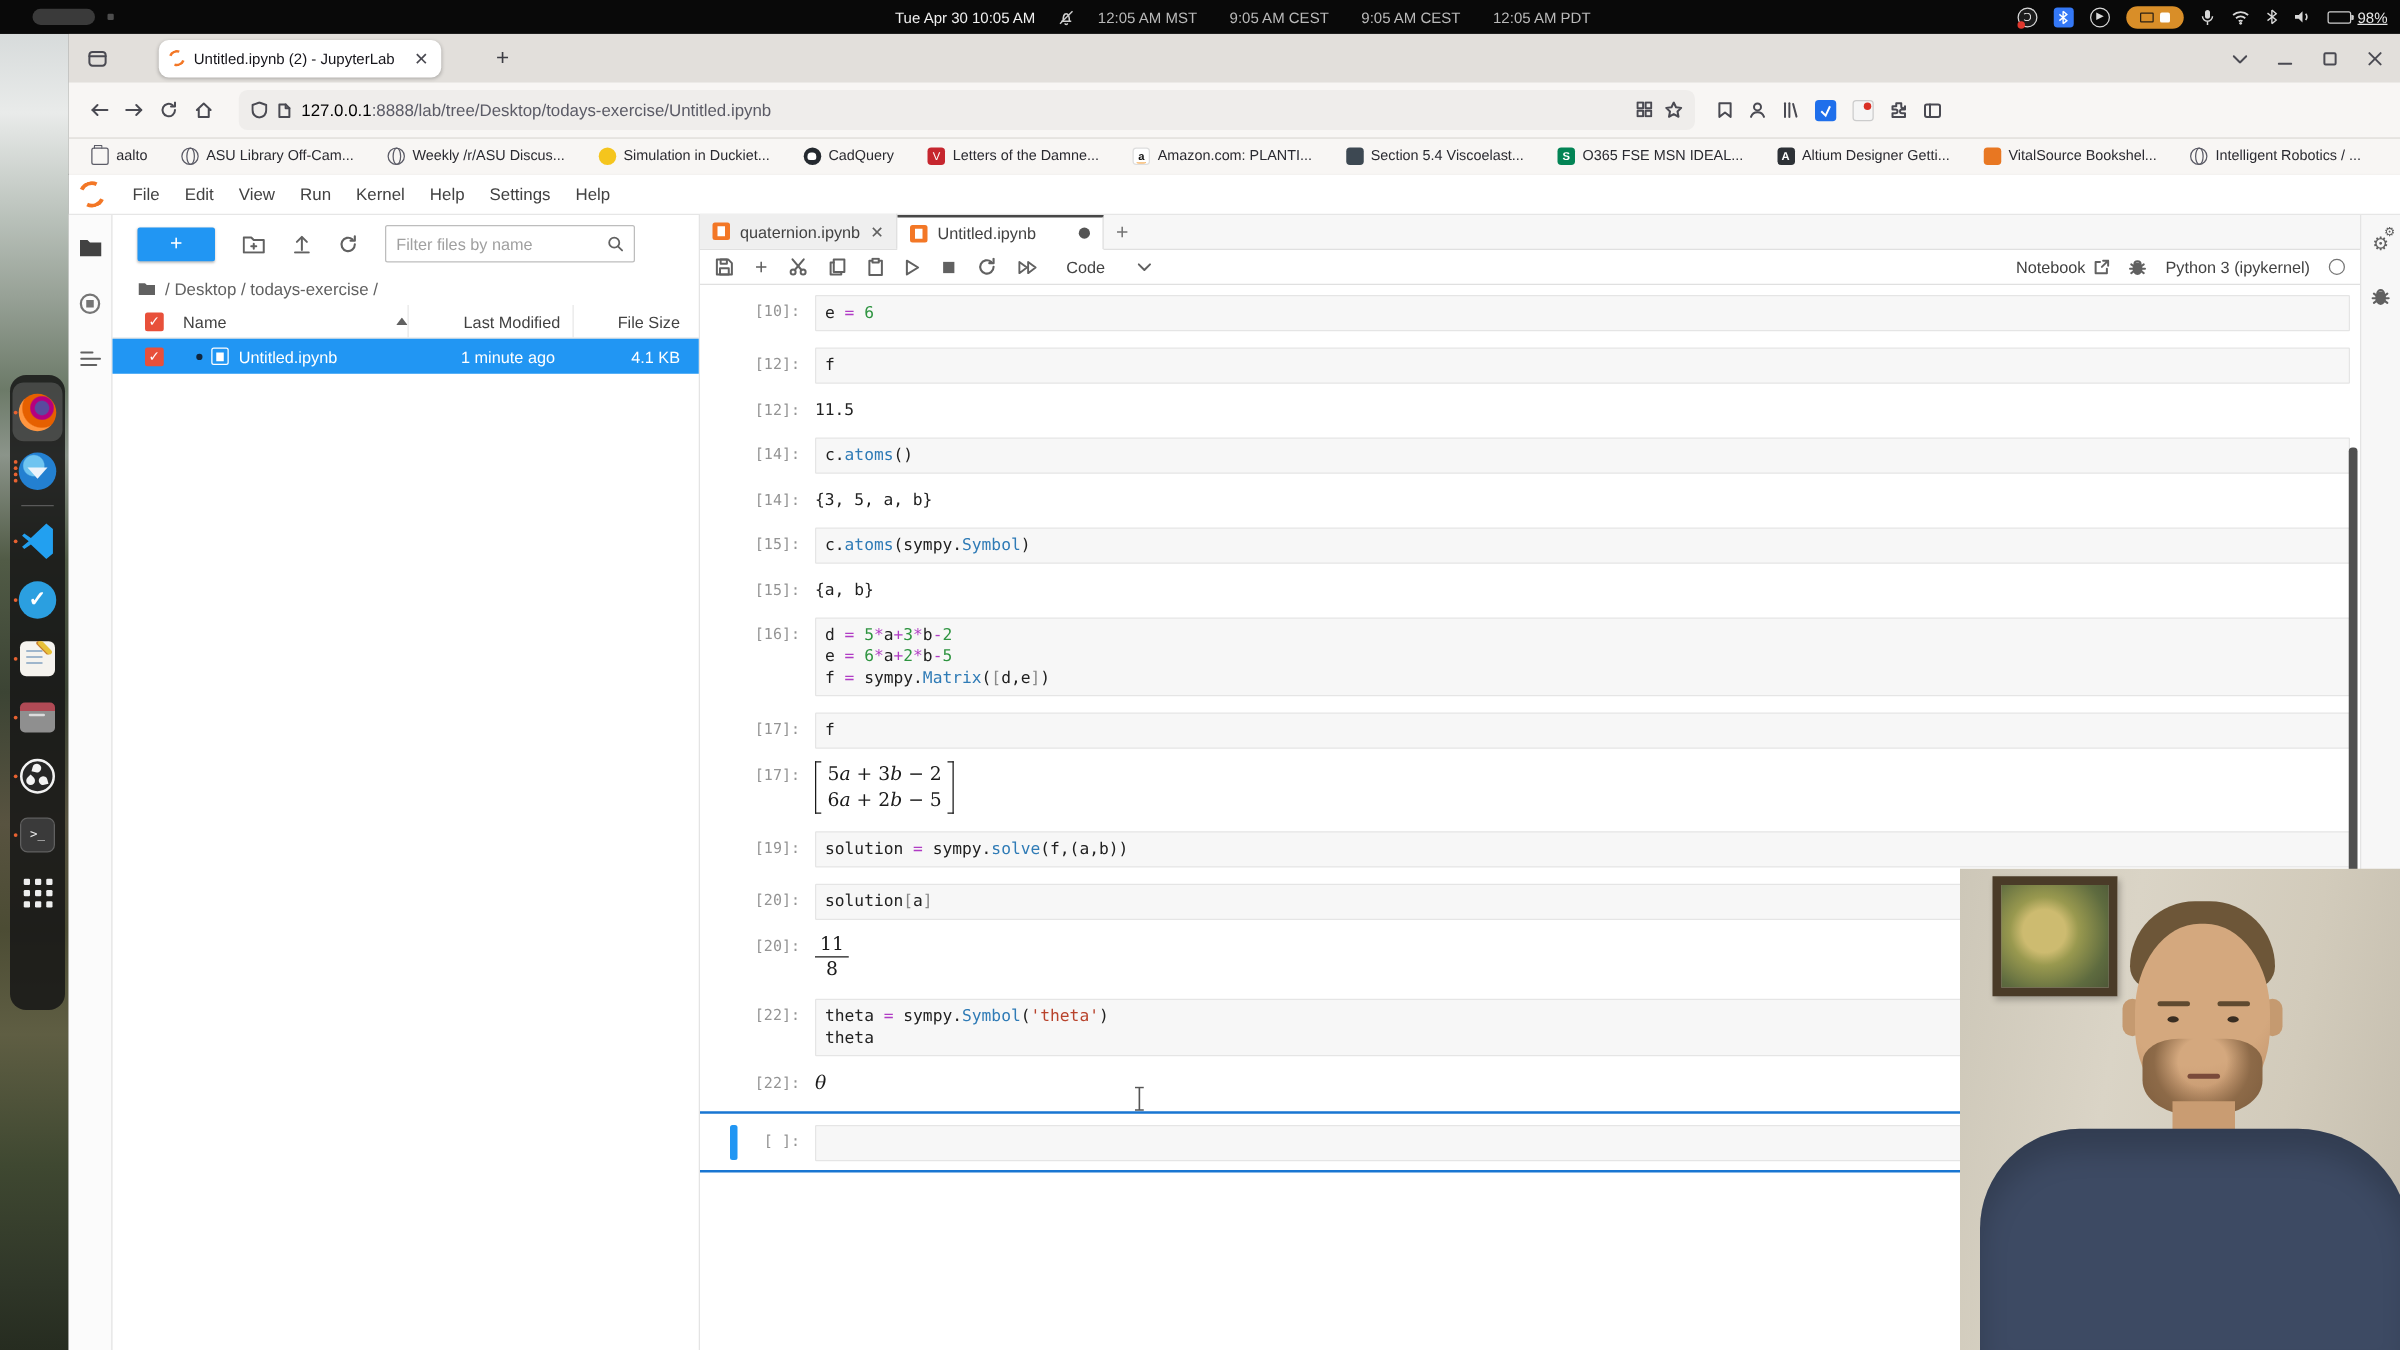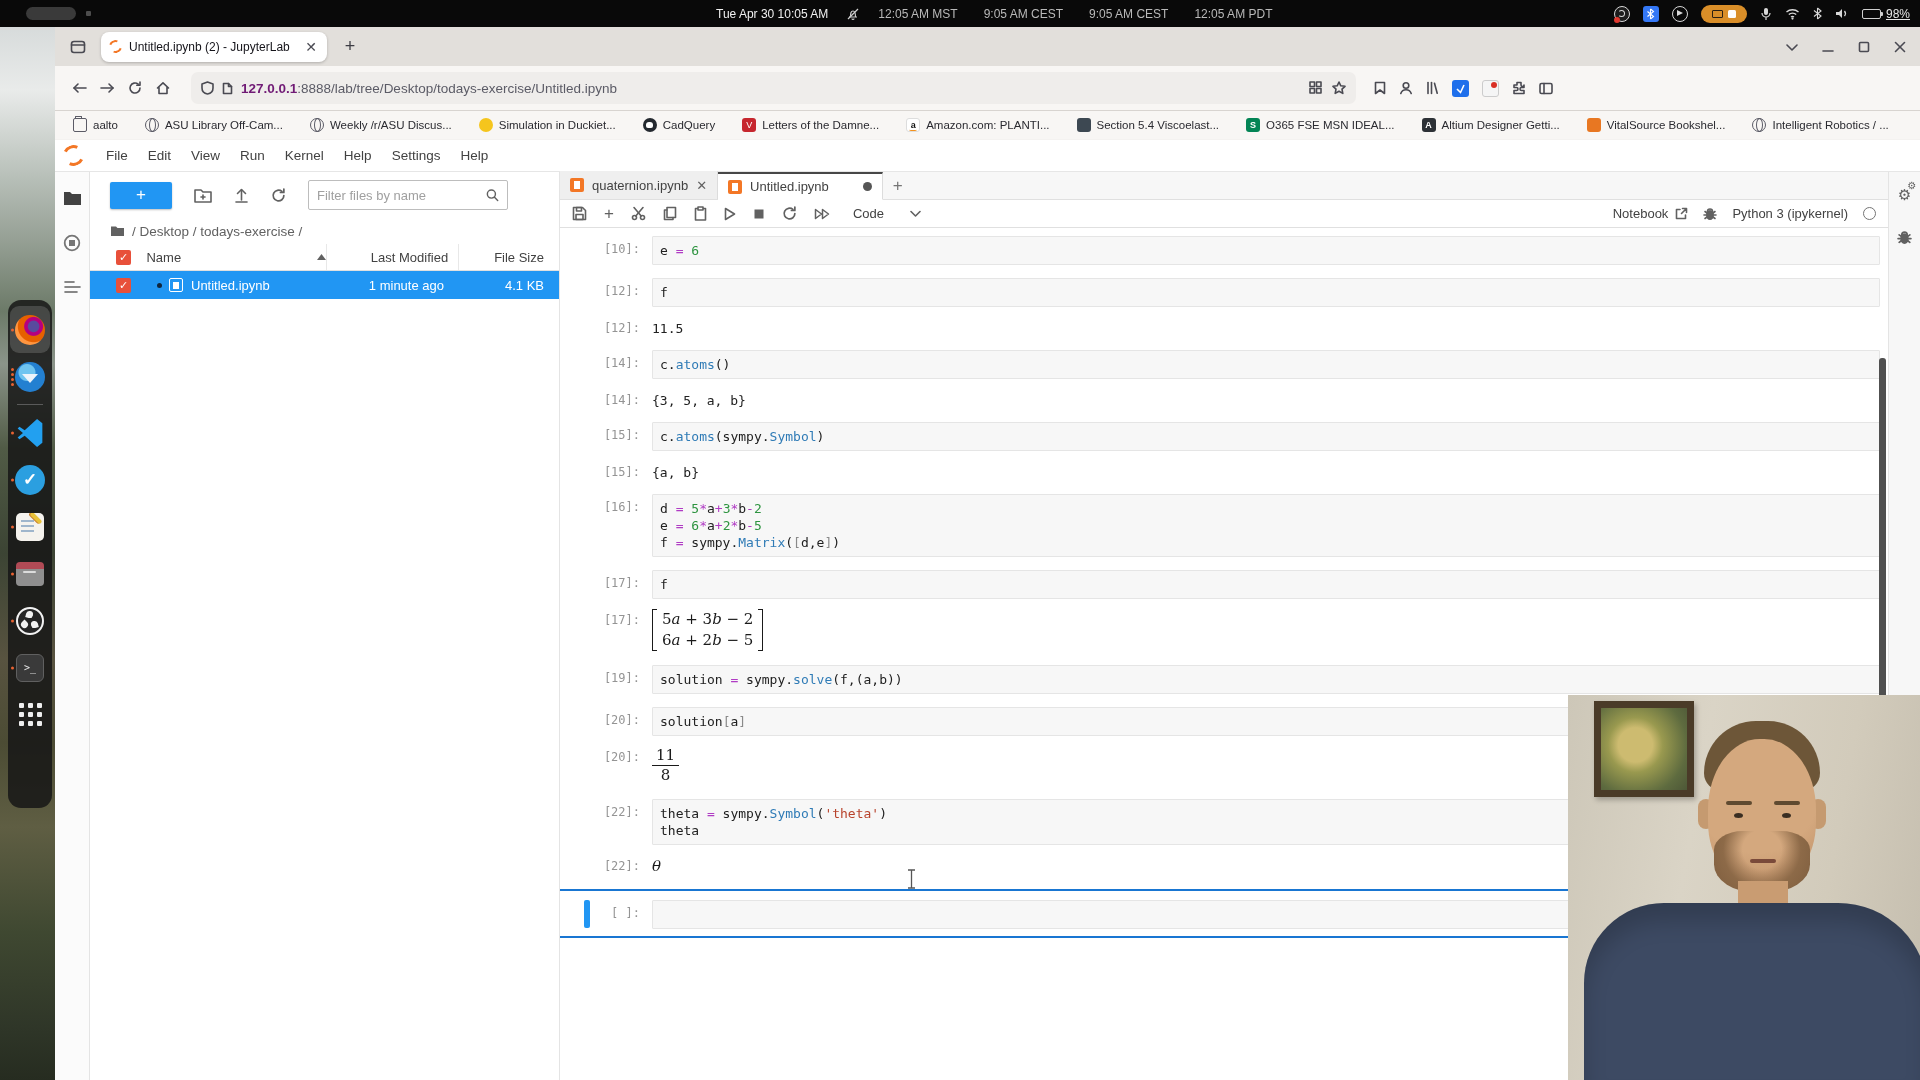--- a/index.html
+++ b/index.html
@@ -49,33 +49,33 @@
   .ic-files::after { content:""; position:absolute; left:7px; top:9px; width:13px; height:2px; background:#dcdcdc; border-radius:1px; }
   .ic-obs { width:28px; height:28px; border-radius:50%; border:2px solid #f2f2f2; background:#262626; position:relative; }
   .ic-obs i { position:absolute; width:7px; height:7px; background:#f2f2f2; border-radius:50% 50% 50% 0; }
   .ic-obs i:nth-child(1){ left:8px; top:2px; transform:rotate(15deg);} .ic-obs i:nth-child(2){ left:3px; top:12px; transform:rotate(135deg);} .ic-obs i:nth-child(3){ left:13px; top:12px; transform:rotate(255deg);}
   .ic-term { width:28px; height:28px; background:#3a3a3a; border:1px solid #606060; border-radius:6px; color:#e8e8e8; font-family:"DejaVu Sans Mono",monospace; font-size:10px; display:flex; align-items:center; justify-content:center; }
   .ic-grid { display:grid; grid-template-columns:repeat(3,5px); grid-template-rows:repeat(3,5px); gap:4px; }
   .ic-grid i { background:#eee; border-radius:1px; }
 
   
   .browser { position:absolute; left:55px; top:27px; width:1865px; height:1053px; background:#f4f2f0; z-index:10; }
-  .tabstrip { height:39px; background:#e2dfdb; display:flex; align-items:center; padding:0 10px; position:relative; }
+  .tabstrip { height:39px; background:#e2dfdb; display:flex; align-items:center; padding:0 10px; position:relative;gap:26px; }
   .ffview { width:26px; height:26px; display:flex; align-items:center; justify-content:center; border-radius:4px; color:#4a4a52; }
   .tab-active { margin-left:10px; width:226px; height:30px; background:#fff; border-radius:8px; box-shadow:0 1px 3px rgba(0,0,0,.22); display:flex; align-items:center; padding:0 8px; gap:7px; }
   .spinner { width:13px; height:13px; border-radius:50%; border:2.5px solid transparent; border-top-color:#f37726; border-bottom-color:#f37726; transform:rotate(-25deg); flex:0 0 auto; }
   .tab-title { font-size:12px; color:#15141a; white-space:nowrap; overflow:hidden; flex:1; }
   .tab-close { color:#4a4a52; font-size:14px; padding:0 2px; }
   .newtab-btn { margin-left:10px; color:#3c3c43; font-size:18px; width:26px; height:26px; display:flex; align-items:center; justify-content:center; }
   .win-controls { position:absolute; right:14px; top:0; height:39px; display:flex; align-items:center; gap:24px; color:#3c3c43; }
   .navbar { height:45px; background:#f8f6f4; display:flex; align-items:center; padding:0 10px; border-bottom:1px solid #d8d4d0; }
   .nav-ic { width:28px; height:28px; display:flex; align-items:center; justify-content:center; color:#4a4a52; font-size:16px; border-radius:4px; }
   .urlbar { flex:1; height:32px; margin:0 10px 0 14px; background:#efedeb; border-radius:7px; display:flex; align-items:center; padding:0 10px; gap:8px; max-width:1165px; }
   .url-text { font-size:13.5px; color:#5b5b66; white-space:nowrap; overflow:hidden; flex:1; }
-  .url-text b { color:#701a75; font-weight:bold; }
+  .url-text b { color:#000000; font-weight:normal; }
   .url-right { display:flex; gap:10px; color:#5b5b66; }
   .nav-right { display:flex; align-items:center; gap:13px; margin:0 8px; color:#4a4a52; }
   .ext-sq { width:17px; height:17px; border-radius:3px; }
   .bookmarksbar { height:28px; background:#f8f6f4; display:flex; align-items:center; gap:27px; padding:0 18px; font-size:11.5px; color:#2a2a30; white-space:nowrap; overflow:hidden; }
   .bm { display:flex; align-items:center; gap:6px; }
   .fav { width:14px; height:14px; border-radius:3px; flex:0 0 auto; display:flex; align-items:center; justify-content:center; font-size:9px; color:#fff; }
   .fav-globe { border:1.5px solid #5b5b66; border-radius:50%; position:relative; }
   .fav-globe::after { content:""; position:absolute; left:3px; top:-1px; width:5px; height:12px; border:1px solid #5b5b66; border-radius:50%; }
   .fav-folder { border:1.5px solid #5b5b66; border-radius:2px; position:relative; }
   .fav-folder::before { content:""; position:absolute; left:1px; top:-3px; width:5px; height:2px; border:1.5px solid #5b5b66; border-bottom:none; border-radius:1px 1px 0 0; }

